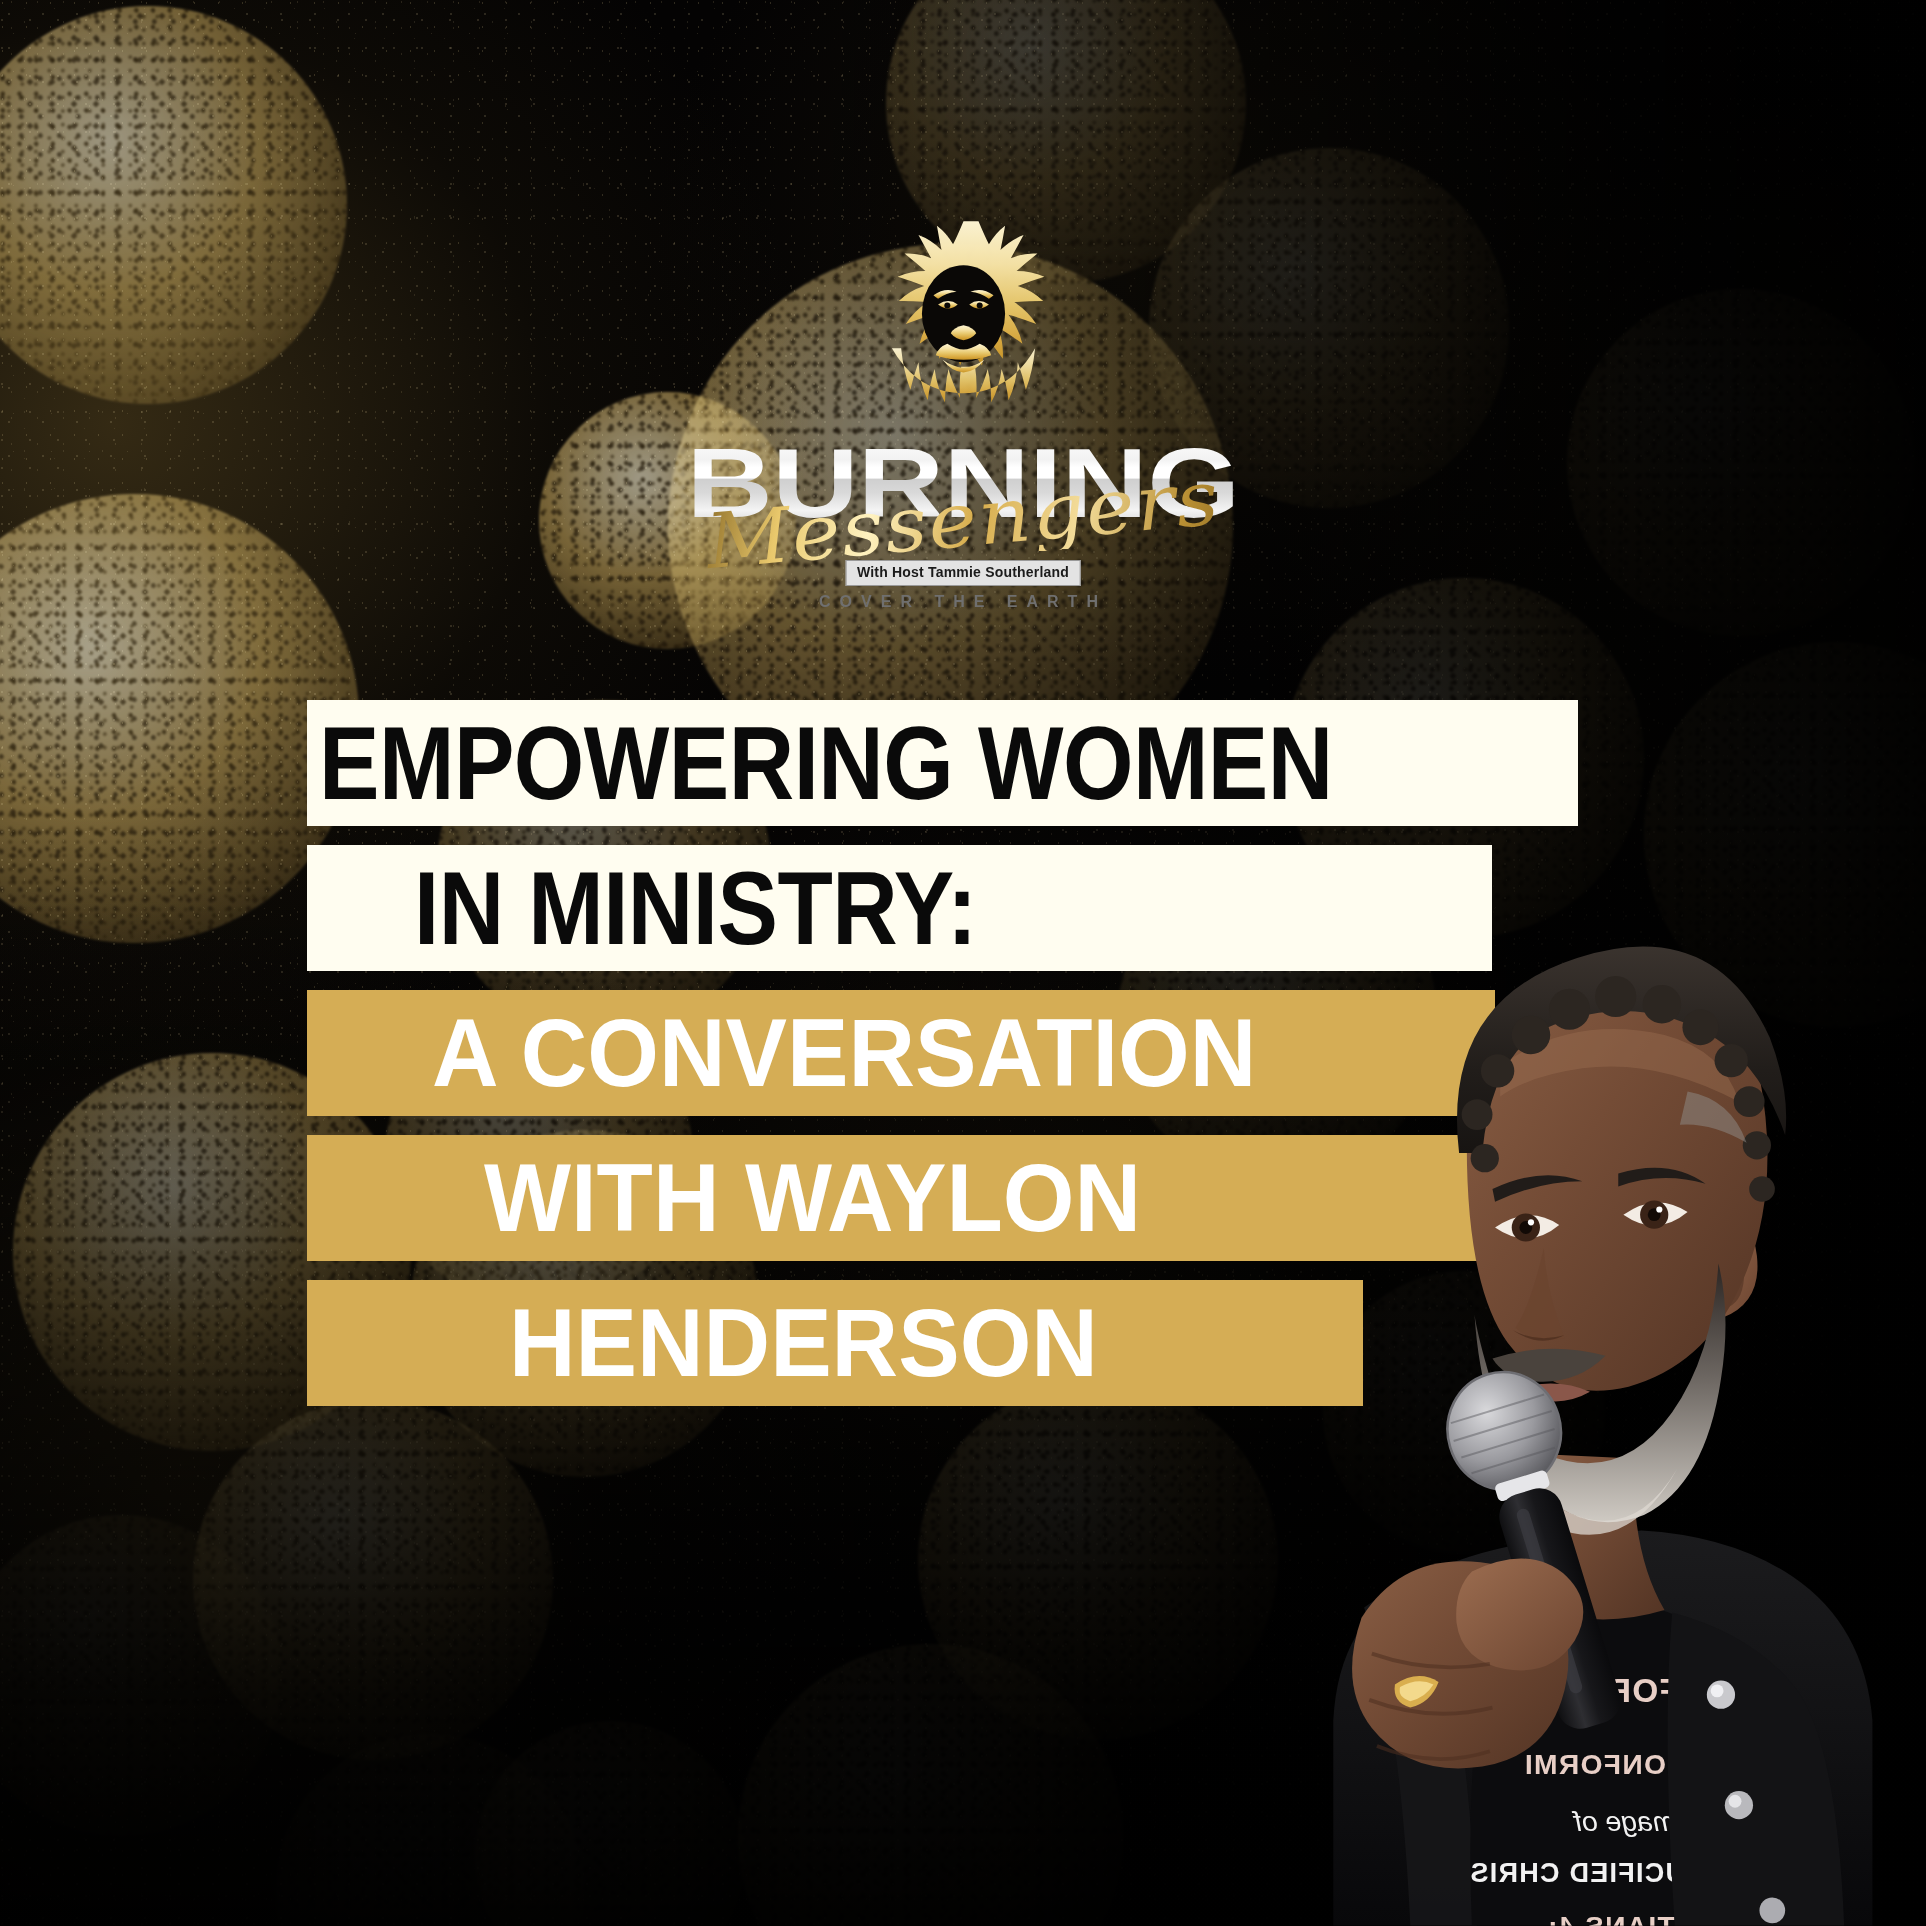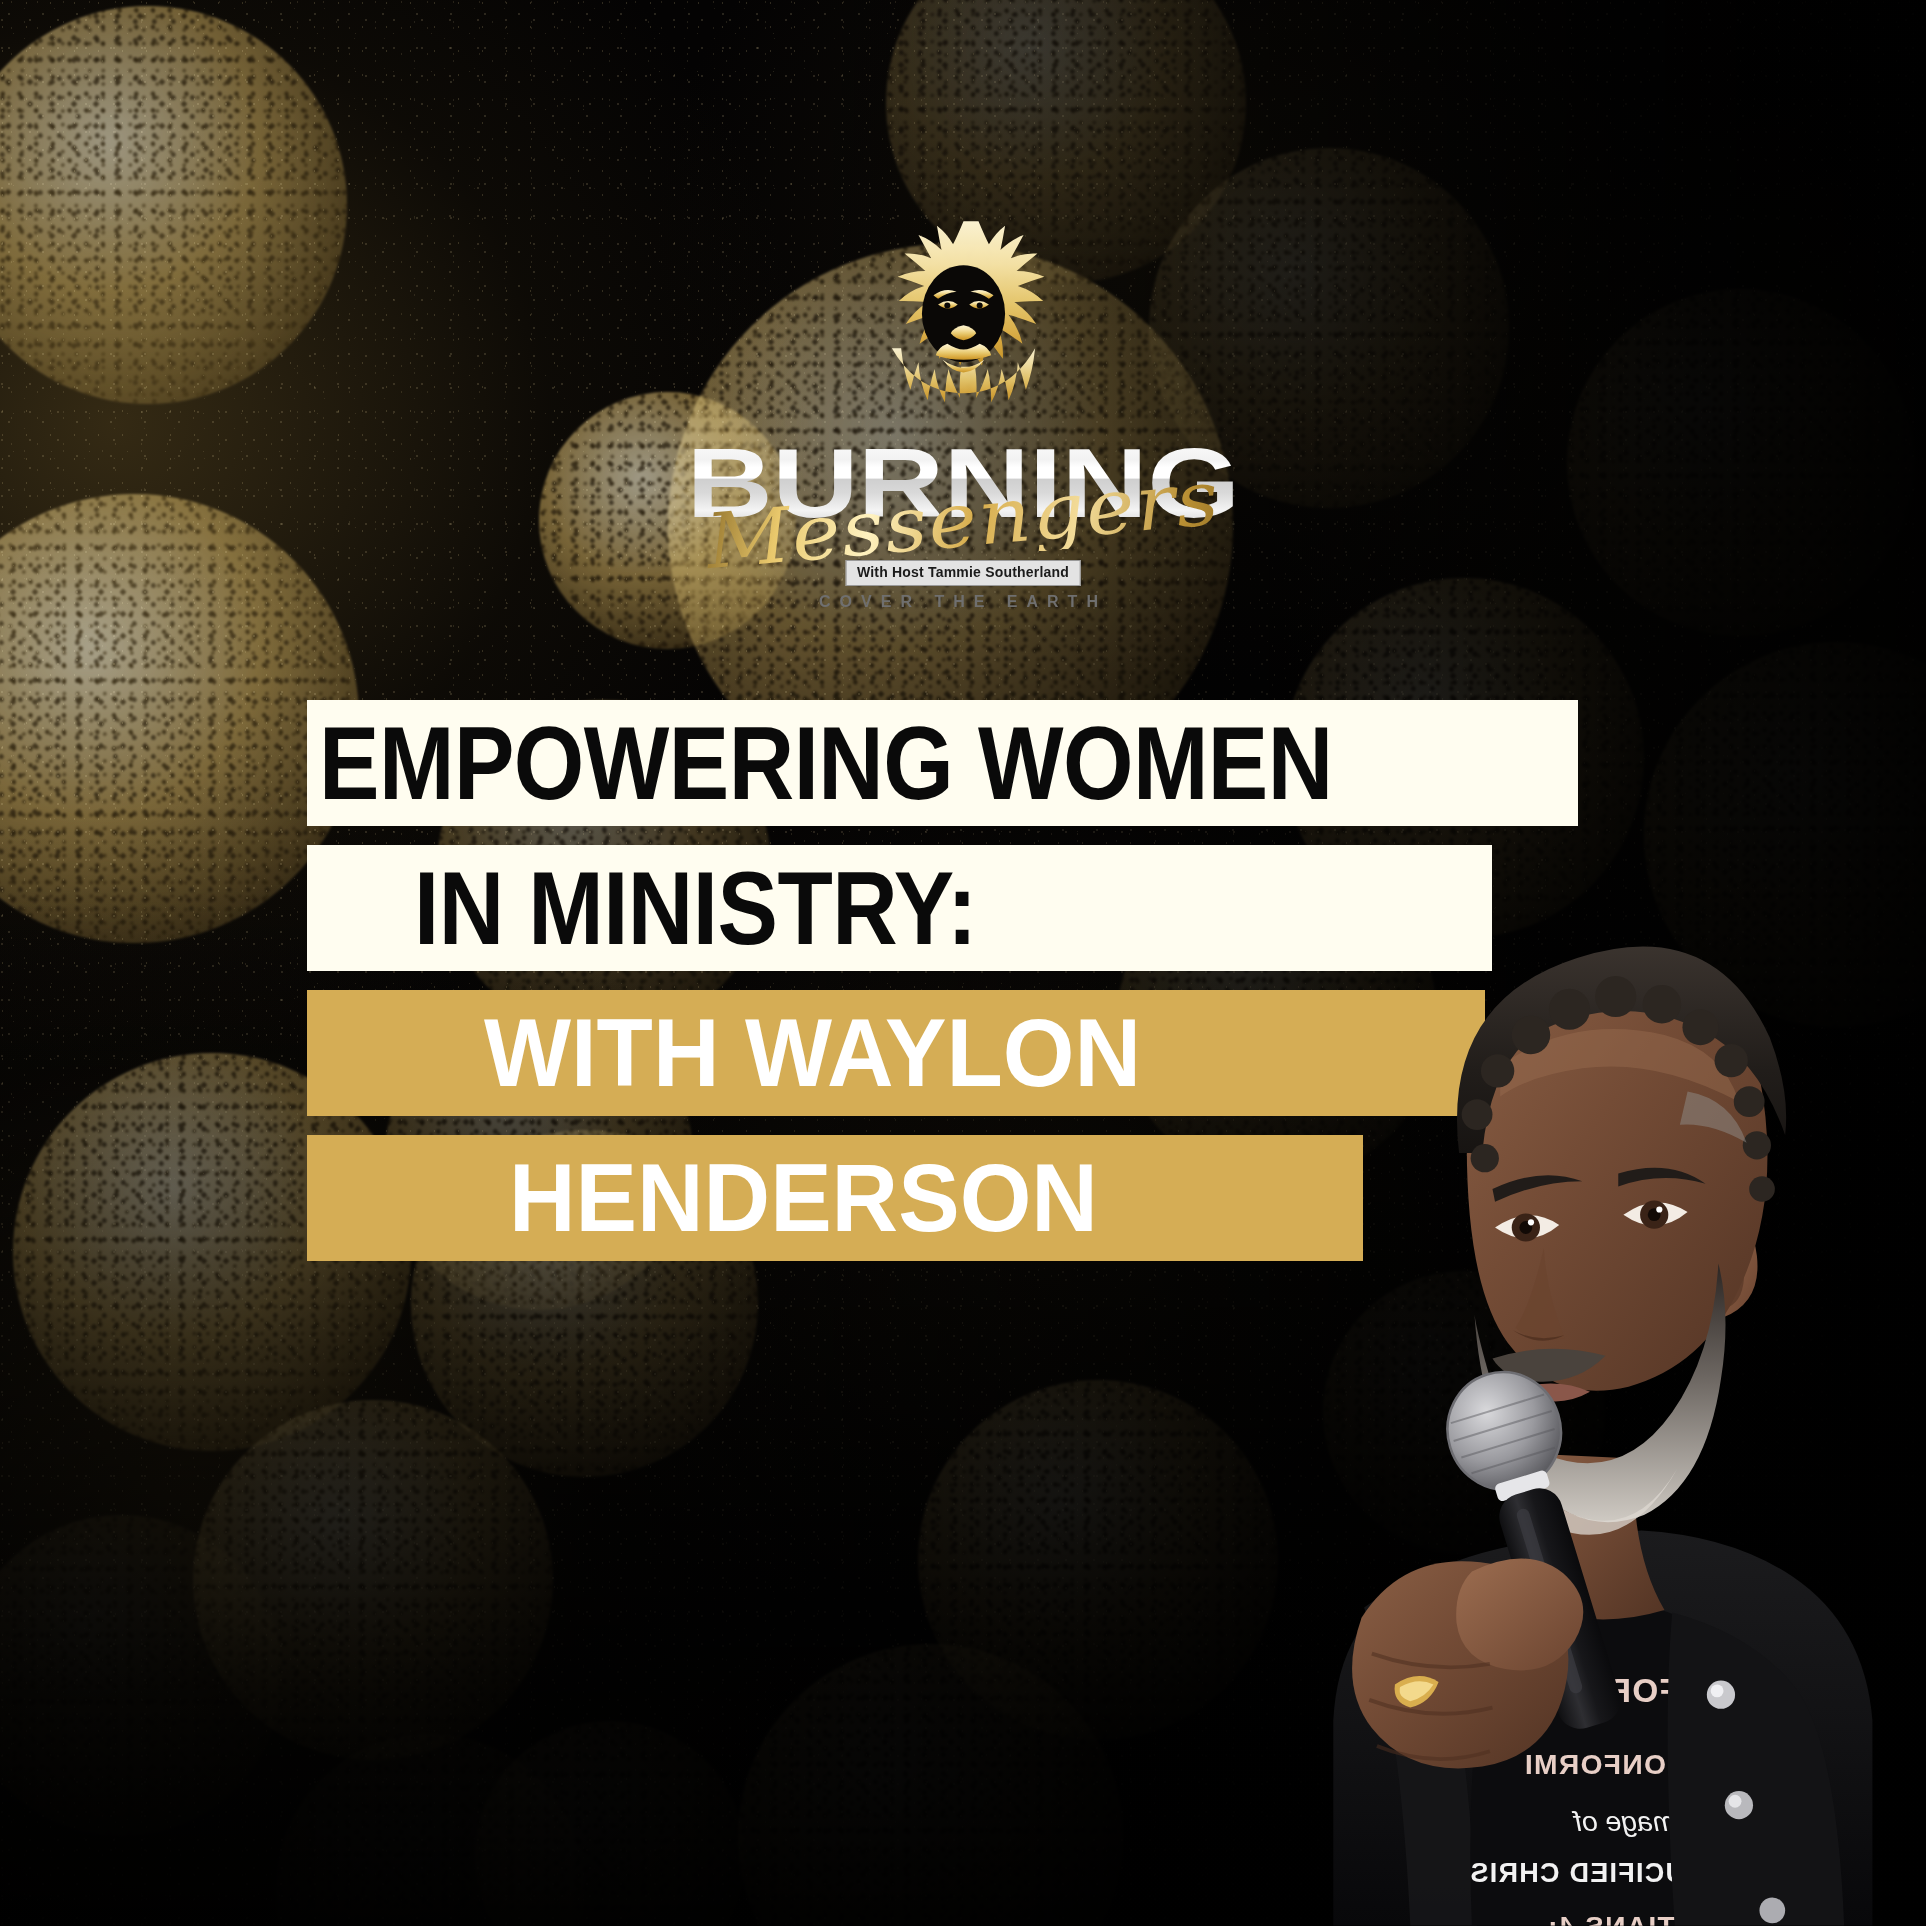--- a/index.html
+++ b/index.html
@@ -343,20 +343,23 @@
   <div id="titleblock">
 
     <div class="bar cream bar-1">
       <span class="t-cond">EMPOWERING WOMEN</span>
     </div>
 
     <div class="bar cream bar-2">
       <span class="t-cond">IN MINISTRY:</span>
     </div>
 
+    <div class="bar gold bar-3">
+      <span class="t-wide">A CONVERSATION</span>
+    </div>
 
     <div class="bar gold bar-4">
       <span class="t-wide">WITH WAYLON</span>
     </div>
 
     <div class="bar gold bar-5">
       <span class="t-wide">HENDERSON</span>
     </div>
 
   </div>

